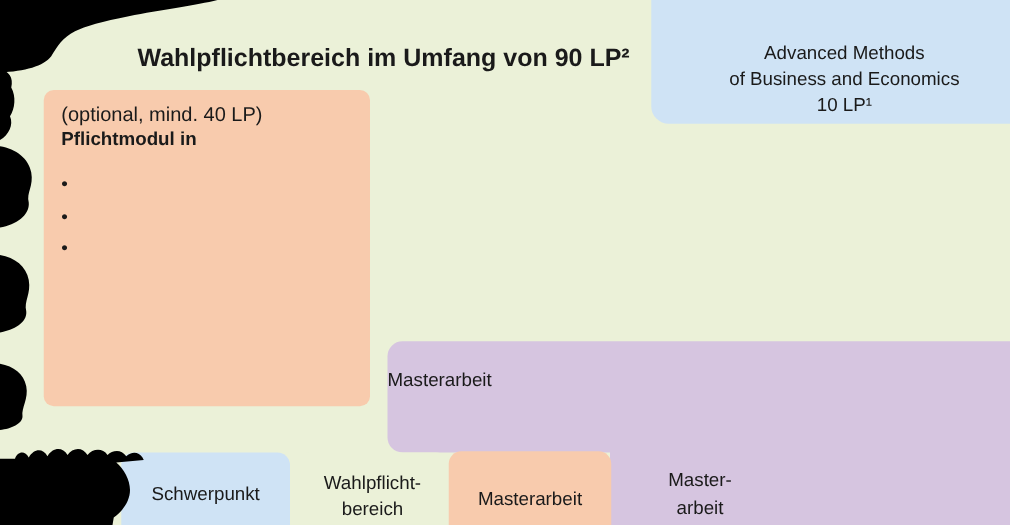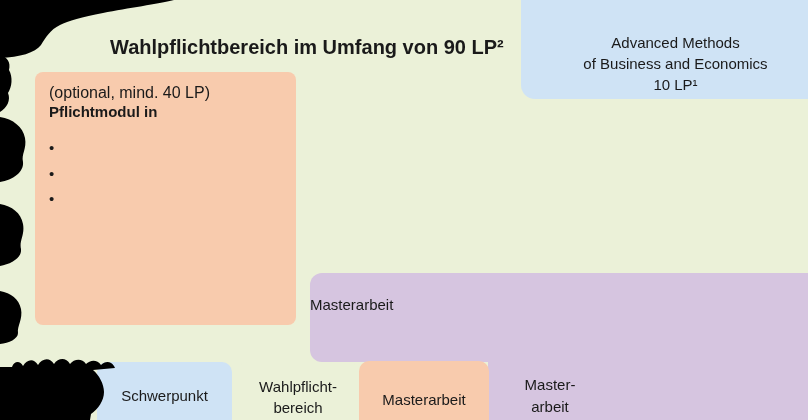--- a/index.html
+++ b/index.html
@@ -63,21 +63,21 @@
     left:237px;top:362px;width:122px;height:68px;
     background:var(--background);border-radius:10px;
     padding-top:14px;line-height:21px;
   }
   .legend-orange{
     left:359px;top:361px;width:130px;height:69px;
     background:var(--box_orange);border-radius:10px;
     padding-top:30px;line-height:17px;
   }
   .legend-master{
-    position:absolute;left:472px;top:374px;width:124px;text-align:center;
+    position:absolute;left:482px;top:374px;width:124px;text-align:center;
     font-size:15px;line-height:22px;z-index:3;padding-left:16px;
   }
   .pre{white-space:pre-line;text-align:center;}
   .artifacts{
     position:absolute;left:0;top:0;width:808px;height:420px;
     z-index:10;pointer-events:none;
   }
   .artifacts path{fill:var(--artifact);}
 </style>
 </head>

